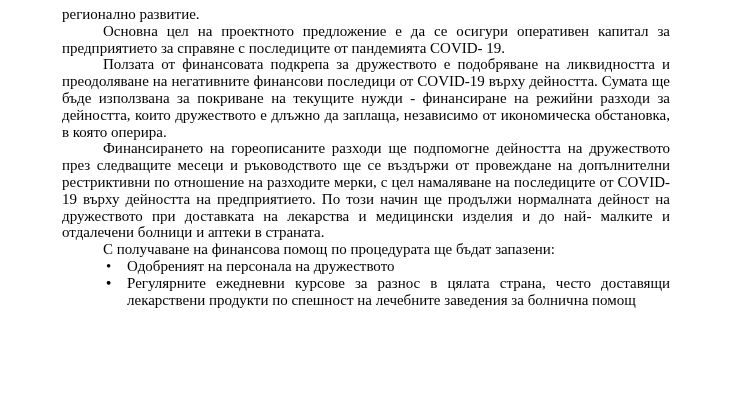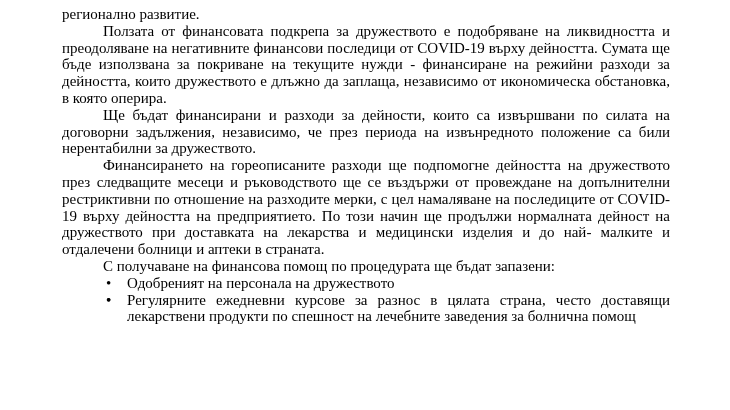--- a/index.html
+++ b/index.html
@@ -37,20 +37,20 @@
     position: absolute;
     left: 44px;
     top: 0;
   }
 </style>
 </head>
 <body>
 
 <div class="doc-page">
     <p class="para no-indent">регионално развитие.</p>
+    <p class="para">Основна цел на проектното предложение е да се осигури оперативен капитал за предприятието за справяне с последиците от пандемията COVID- 19.</p>
     <p class="para">Ползата от финансовата подкрепа за дружеството е подобряване на ликвидността и преодоляване на негативните финансови последици от COVID-19 върху дейността. Сумата ще бъде използвана за покриване на текущите нужди - финансиране на режийни разходи за дейността, които дружеството е длъжно да заплаща, независимо от икономическа обстановка, в която оперира.</p>
-    <p class="para">Ще бъдат финансирани и разходи за дейности, които са извършвани по силата на договорни задължения, независимо, че през периода на извънредното положение са били нерентабилни за дружеството.</p>
     <p class="para">Финансирането на гореописаните разходи ще подпомогне дейността на дружеството през следващите месеци и ръководството ще се въздържи от провеждане на допълнителни рестриктивни по отношение на разходите мерки, с цел намаляване на последиците от COVID-19 върху дейността на предприятието. По този начин ще продължи нормалната дейност на дружеството при доставката на лекарства и медицински изделия и до най- малките и отдалечени болници и аптеки в страната.</p>
     <p class="para">С получаване на финансова помощ по процедурата ще бъдат запазени:</p>
     <div class="bullet-item"><span class="bullet-glyph">•</span><span>Одобреният на персонала на дружеството</span></div>
     <div class="bullet-item"><span class="bullet-glyph">•</span></div>
     <div class="bullet-item"><span class="bullet-glyph">•</span><span>Регулярните ежедневни курсове за разнос в цялата страна, често доставящи лекарствени продукти по спешност на лечебните заведения за болнична помощ</span></div>
   </div>
 
 </body></html>

